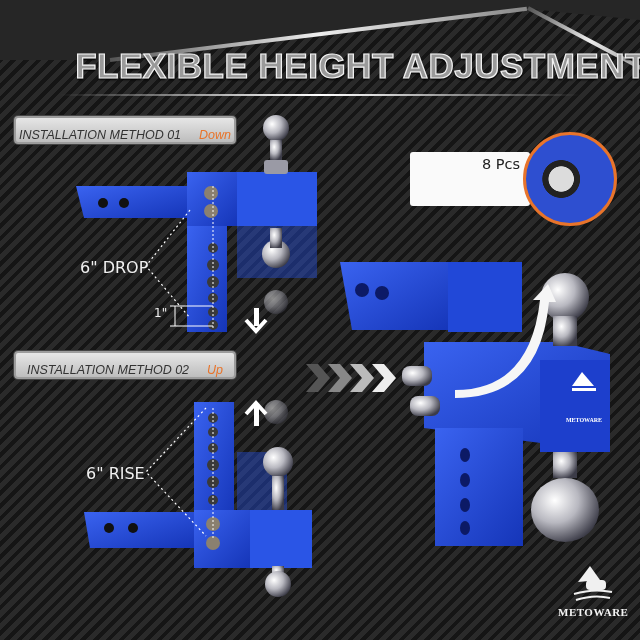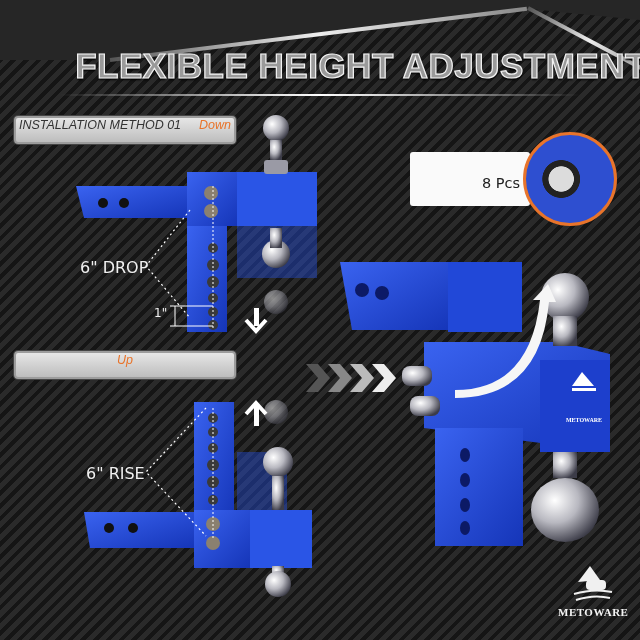--- a/index.html
+++ b/index.html
@@ -32,31 +32,31 @@
   }
   .title-underline {
     position: absolute; left: 60px; top: 94px; width: 520px; height: 2px;
     background: linear-gradient(90deg, transparent, #ddd 40%, #fff 50%, #ddd 60%, transparent);
   }
   .method-label {
     position: absolute; left: 14px; width: 218px; height: 24px;
     background: linear-gradient(#e6e6e6, #bdbdbd);
     border: 2px solid #9c9c9c; border-radius: 4px;
     box-shadow: 0 0 0 1px #444;
-    display: flex; align-items: flex-start; justify-content: center; gap: 18px;
+    display: flex; align-items: flex-end; justify-content: center; gap: 18px;
     font-family: "Liberation Sans", sans-serif; font-style: italic; font-size: 12.5px; color: #333;
   }
   .method-label .accent { color: #e8742b; }
   .dim-text {
     position: absolute; color: #f0f0f0; font-size: 16px; font-family: "DejaVu Sans", sans-serif;
   }
   .callout-box {
     position: absolute; left: 410px; top: 152px; width: 120px; height: 54px;
     background: #fafafa; border-radius: 3px; text-align: right; padding-right: 10px; box-sizing: border-box;
-    font-size: 14.5px; color: #222; line-height: 20px; padding-top: 21px;
+    font-size: 14.5px; color: #222; line-height: 20px; padding-top: 2px;
   }
   .callout-circle {
     position: absolute; left: 523px; top: 132px; width: 94px; height: 94px; border-radius: 50%;
     background: radial-gradient(circle at 40% 50%, #dcdcdc 0 18%, #222 19% 27%, #2e4fd0 28%);
     border: 3px solid #e8742b; box-sizing: border-box;
   }
   .logo {
     position: absolute; left: 558px; top: 572px; width: 70px; text-align: center;
     color: #f4f4f4; font-family: "Liberation Serif", serif; font-weight: bold; font-size: 11px; letter-spacing: 0.5px;
   }
@@ -72,20 +72,21 @@
 
 <div class="title">FLEXIBLE HEIGHT ADJUSTMENT</div>
 <div class="title-underline"></div>
 
 <div class="method-label" style="top:116px;">
   <span>INSTALLATION METHOD 01</span>
   <span class="accent">Down</span>
 </div>
 
 <div class="method-label" style="top:351px;">
+  <span>INSTALLATION METHOD 02</span>
   <span class="accent">Up</span>
 </div>
 
 <svg width="640" height="640" viewBox="0 0 640 640">
   <defs>
     <linearGradient id="blue" x1="0" y1="0" x2="1" y2="1">
       <stop offset="0" stop-color="#3a63f0"></stop>
       <stop offset="1" stop-color="#1535b8"></stop>
     </linearGradient>
     <radialGradient id="chrome" cx="0.35" cy="0.35" r="0.7">

